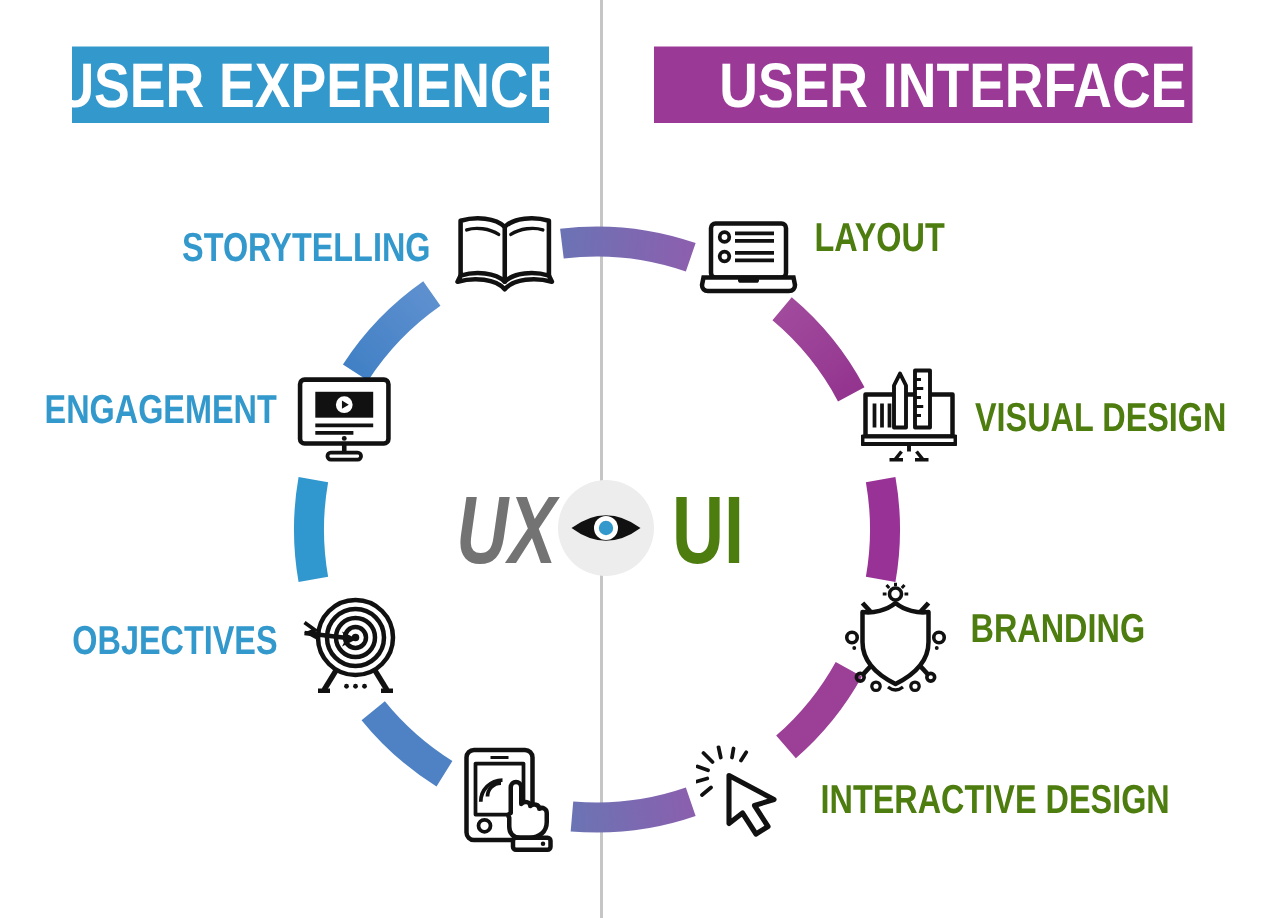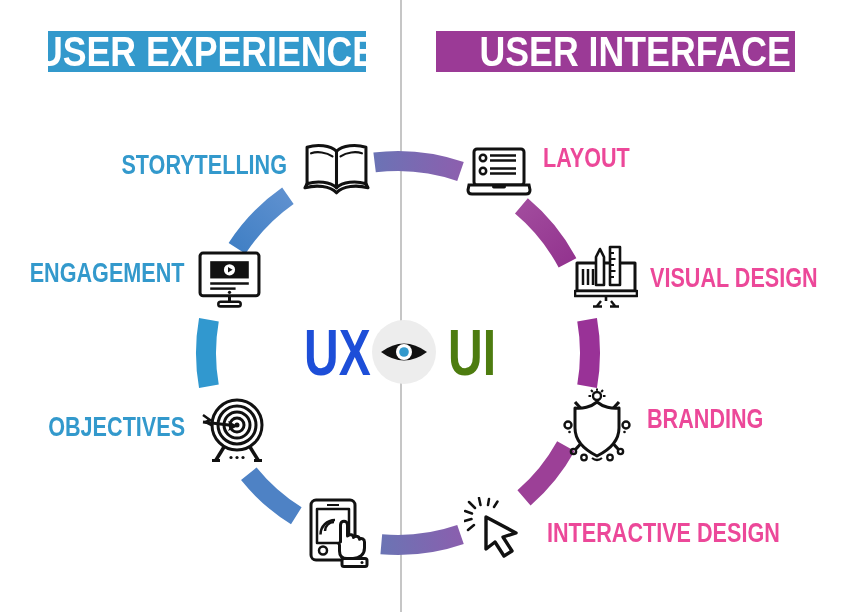--- a/index.html
+++ b/index.html
@@ -1,34 +1,34 @@
 <!DOCTYPE html>
 <html><head>
 <meta charset="utf-8">
 <style>
   html,body{margin:0;padding:0;background:#fff;}
   .stage{position:relative;width:847px;height:612px;background:#ffffff;overflow:hidden;
          font-family:"Liberation Sans",sans-serif;}
   .divider{position:absolute;left:400px;top:0;width:2px;height:612px;background:#c6c6c6;z-index:0;}
   .arcs{position:absolute;left:0;top:0;z-index:1;}
   .icon{position:absolute;z-index:3;}
-  .banner{position:absolute;top:31px;height:41px;z-index:3;display:flex;align-items:center;justify-content:center;}
+  .banner{position:absolute;top:31px;height:51px;z-index:3;display:flex;align-items:center;justify-content:center;}
   .banner span{display:inline-block;color:#fff;font-weight:700;font-size:42px;line-height:51px;
                transform:scaleX(0.85);white-space:nowrap;letter-spacing:0px;}
   .banner-ux{left:48px;width:318px;background:#3399CC;}
   .banner-ui{left:436px;width:319px;background:#9B3A96;padding-left:40px;}
   .lbl{position:absolute;z-index:3;font-weight:700;font-size:27px;line-height:32px;white-space:nowrap;}
   .lbl span{display:inline-block;transform:scaleX(0.8);}
   .lbl-ux{color:#3399CC;text-align:right;text-decoration:underline;}
   .lbl-ux span{transform-origin:right center;}
-  .lbl-ui{color:#ec4899;text-align:left;}
+  .lbl-ui{color:#4d7c0f;text-align:left;}
   .lbl-ui span{transform-origin:left center;}
   .center-word{position:absolute;z-index:3;width:90px;text-align:center;font-weight:700;font-size:64px;line-height:66px;}
   .center-word span{display:inline-block;transform:scaleX(0.75);}
-  .cw-ux{left:292px;top:320px;color:#1d4ed8;}
+  .cw-ux{left:292px;top:320px;color:#737373;font-style:italic;}
   .cw-ui{left:427px;top:320px;color:#4d7c0f;}
 </style>
 </head>
 <body>
 
 <div class="stage">
 
   <div class="divider"></div>
 
   <svg class="arcs" width="847" height="612" viewBox="0 0 847 612">

